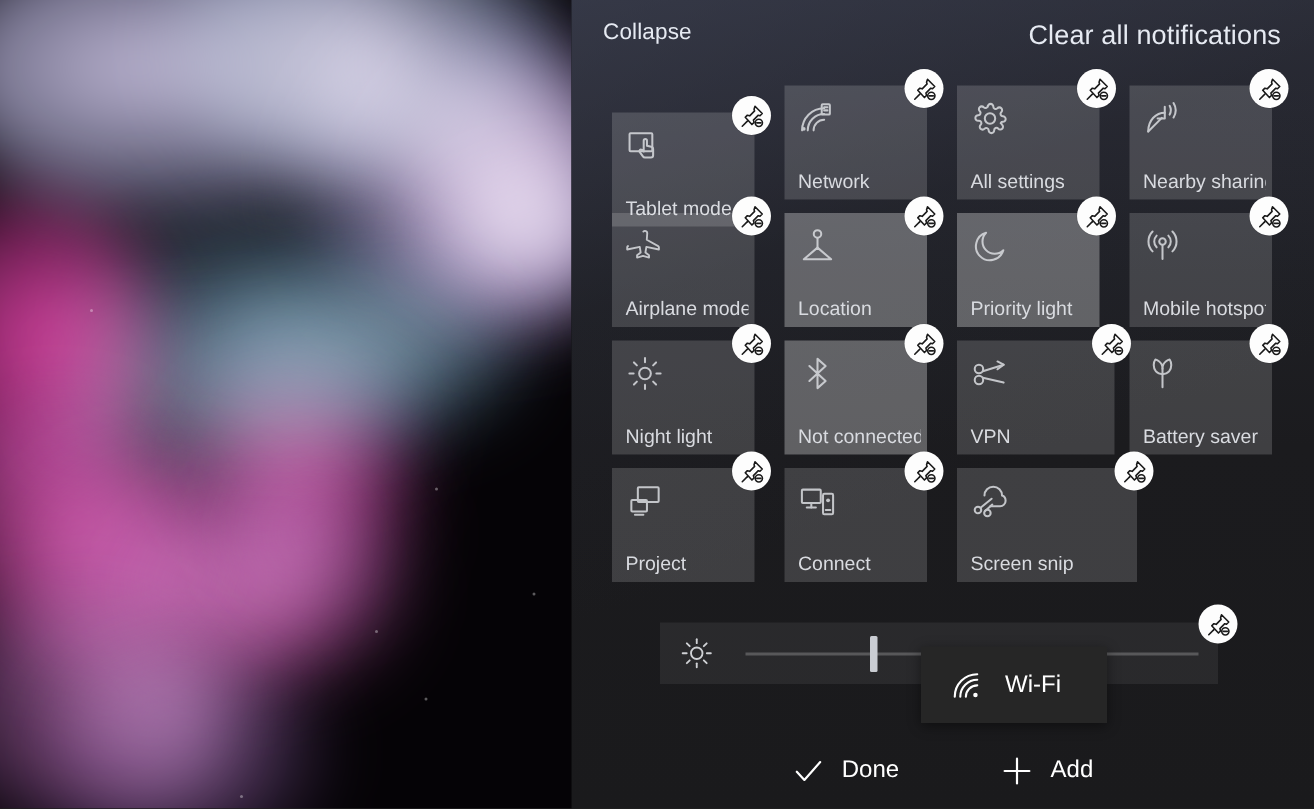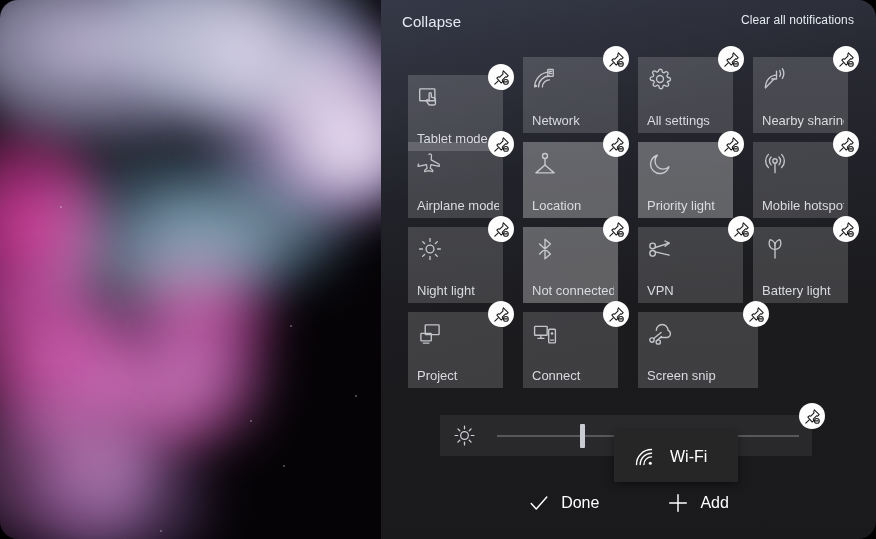--- a/index.html
+++ b/index.html
@@ -9,21 +9,20 @@
     overflow: hidden;
     background: #000;
     font-family: "Liberation Sans", sans-serif;
   }
 
   #screen {
     position: relative;
     width: 876px;
     height: 539px;
     overflow: hidden;
-    border-radius: 18px;
   }
 
   
   .wallpaper {
     position: absolute;
     left: 0; top: 0;
     width: 381px; height: 539px;
     background: #050306;
     overflow: hidden;
   }
@@ -79,21 +78,21 @@
     position: absolute;
     left: 21px; top: 13px;
     font-size: 15px;
     color: #e6eaf2;
     letter-spacing: 0.1px;
     cursor: pointer;
   }
   .clear-link {
     position: absolute;
     right: 22px; top: 13px;
-    font-size: 12px;
+    font-size: 18px;
     color: #e6eaf2;
     letter-spacing: 0.1px;
     cursor: pointer;
   }
 
   
   .tile-grid {
     position: absolute;
     left: 27px; top: 57px;
     width: 440px;
@@ -200,21 +199,21 @@
     font-size: 16px;
     color: #ffffff;
   }
 
   
   .command-bar {
     position: absolute;
     left: 381px; top: 488px;
     width: 495px; height: 51px;
     display: flex;
-    align-items: flex-start;
+    align-items: center;
     justify-content: center;
     gap: 56px;
   }
   .cmd {
     display: flex;
     align-items: center;
     gap: 11px;
     cursor: pointer;
     padding: 4px 6px;
   }
@@ -467,21 +466,21 @@
             </svg>
           </div>
         </div>
         <div class="tile" style="left: 345px; top: 170px;">
           <div class="tile-icon">
             <svg viewBox="0 0 24 24" fill="none" stroke="currentColor" stroke-width="1.25" stroke-linecap="round" stroke-linejoin="round">
               <path d="M12 20.4 L12 9"></path>
               <path d="M12 12.4 C8.4 12.4 6.6 9.8 6.6 6.8 C6.6 4.8 7.6 3.4 7.6 3.4 C7.6 3.4 12 4.4 12 9 C12 4.4 16.4 3.4 16.4 3.4 C16.4 3.4 17.4 4.8 17.4 6.8 C17.4 9.8 15.6 12.4 12 12.4 Z"></path>
             </svg>
           </div>
-          <div class="tile-label">Battery light</div>
+          <div class="tile-label">Battery saver</div>
           <div class="unpin-badge">
             <svg viewBox="0 0 24 24" fill="none" stroke="#1a1a1a" stroke-width="1.5" stroke-linecap="round" stroke-linejoin="round">
               <path d="M14.6 2.6l6.8 6.8-2.1 2.1-1.6-.5-4.6 4.6.6 2.2-2 2L5.4 13l2-2 2.2.6 4.6-4.6-.5-1.6z"></path>
               <line x1="7.4" y1="16.6" x2="2.6" y2="21.4"></line>
               <circle cx="18.2" cy="18.2" r="3.4" fill="#fdfdfd"></circle>
               <line x1="16.2" y1="18.2" x2="20.2" y2="18.2"></line>
             </svg>
           </div>
         </div>
         <div class="tile" style="left: 0px; top: 255px;">

